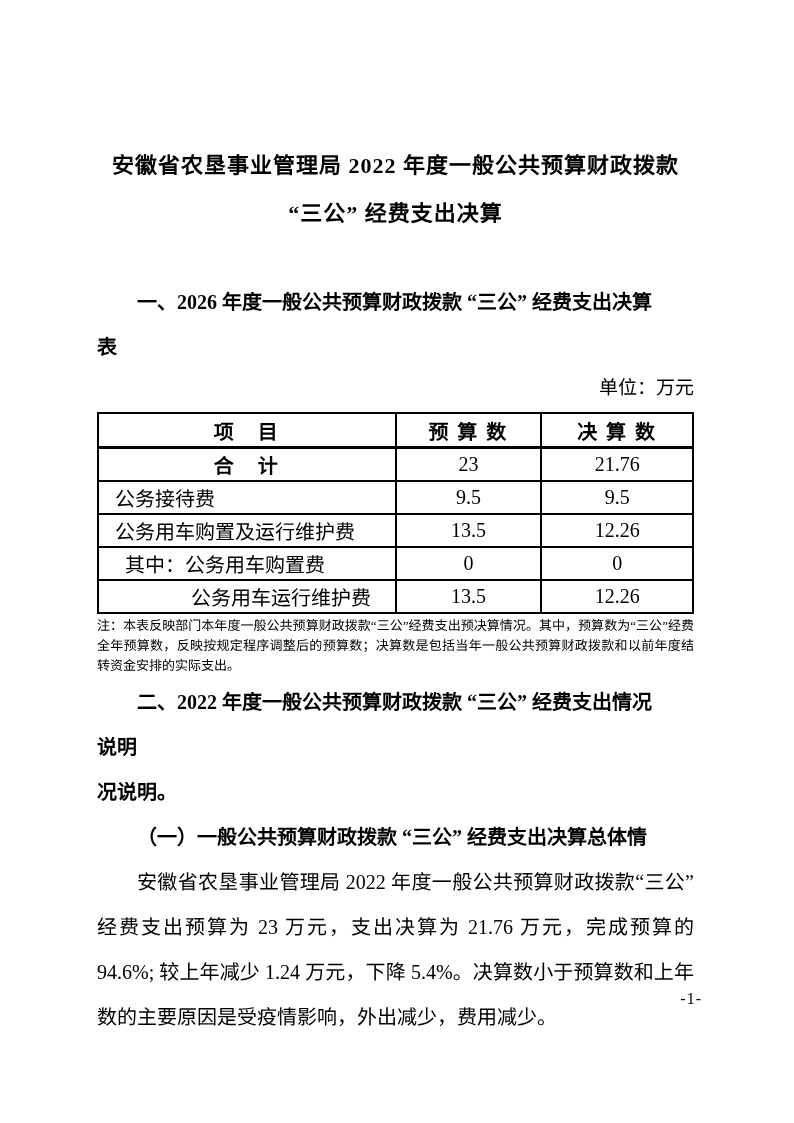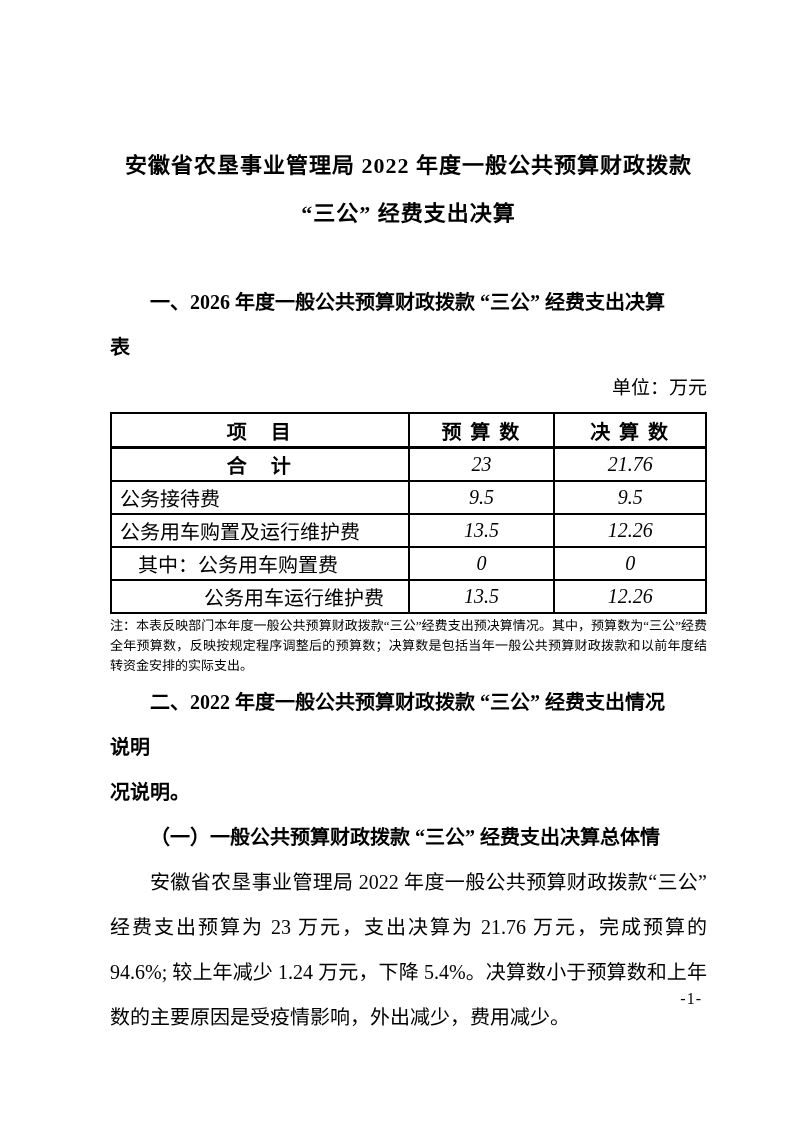--- a/index.html
+++ b/index.html
@@ -6,21 +6,21 @@
   body { background:#888; }
   .page {
     position:relative;
     width:794px; height:1123px;
     margin:0 auto;
     background:#ffffff;
     color:#000000;
     font-family:"Liberation Serif","DejaVu Serif",serif;
     overflow:hidden;
   }
-  .content { position:absolute; left:110px; top:0; width:597px; }
+  .content { position:absolute; left:97px; top:0; width:597px; }
 
   .doc-title {
     margin-top:142px;
     text-align:center;
     font-weight:bold;
     font-size:22px;
     line-height:48px;
     letter-spacing:1px;
   }
 
@@ -42,39 +42,38 @@
 
   table.budget {
     margin-top:12px;
     width:100%;
     border-collapse:collapse;
     border:2px solid #000;
   }
   table.budget th, table.budget td {
     border:2px solid #000;
     font-size:20px;
-    padding:1px 8px;
+    padding:1px 16px;
   }
   table.budget th {
     height:30px;
     border-bottom:3px solid #000;
     font-weight:bold;
     text-align:center;
     letter-spacing:2px;
   }
   table.budget td { height:25px; }
   td.item { text-align:left; padding-left:6px;margin-top:22px; }
   td.item.center { text-align:center; font-weight:bold; letter-spacing:2px; }
   td.item.indent-1 { padding-left:26px; }
   td.item.indent-2 { padding-left:92px;border-radius:15px; }
   td.num {
     text-align:center;
     font-size:19px;
     font-family:"Liberation Serif","DejaVu Serif",serif;
-    font-style:italic;
   }
   col.c-item { width:50%; }
   col.c-budget { width:24.5%; }
   col.c-final { width:25.5%; }
 
   .table-note {
     margin-top:2px;
     font-size:13px;
     line-height:20px;
     text-align:justify;

